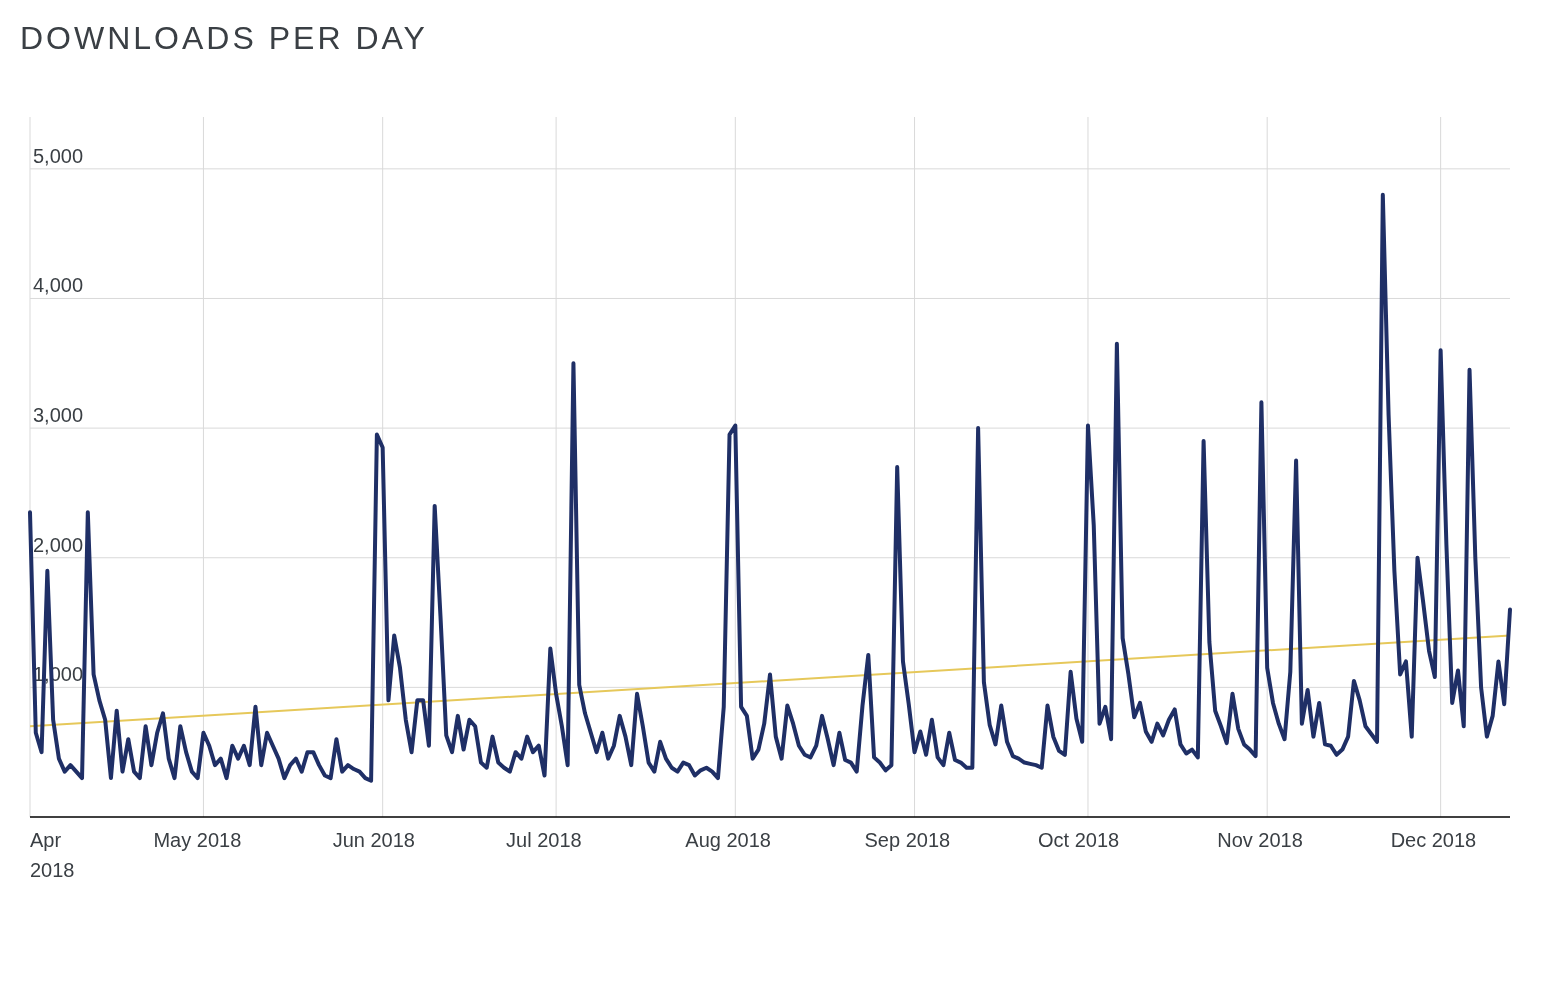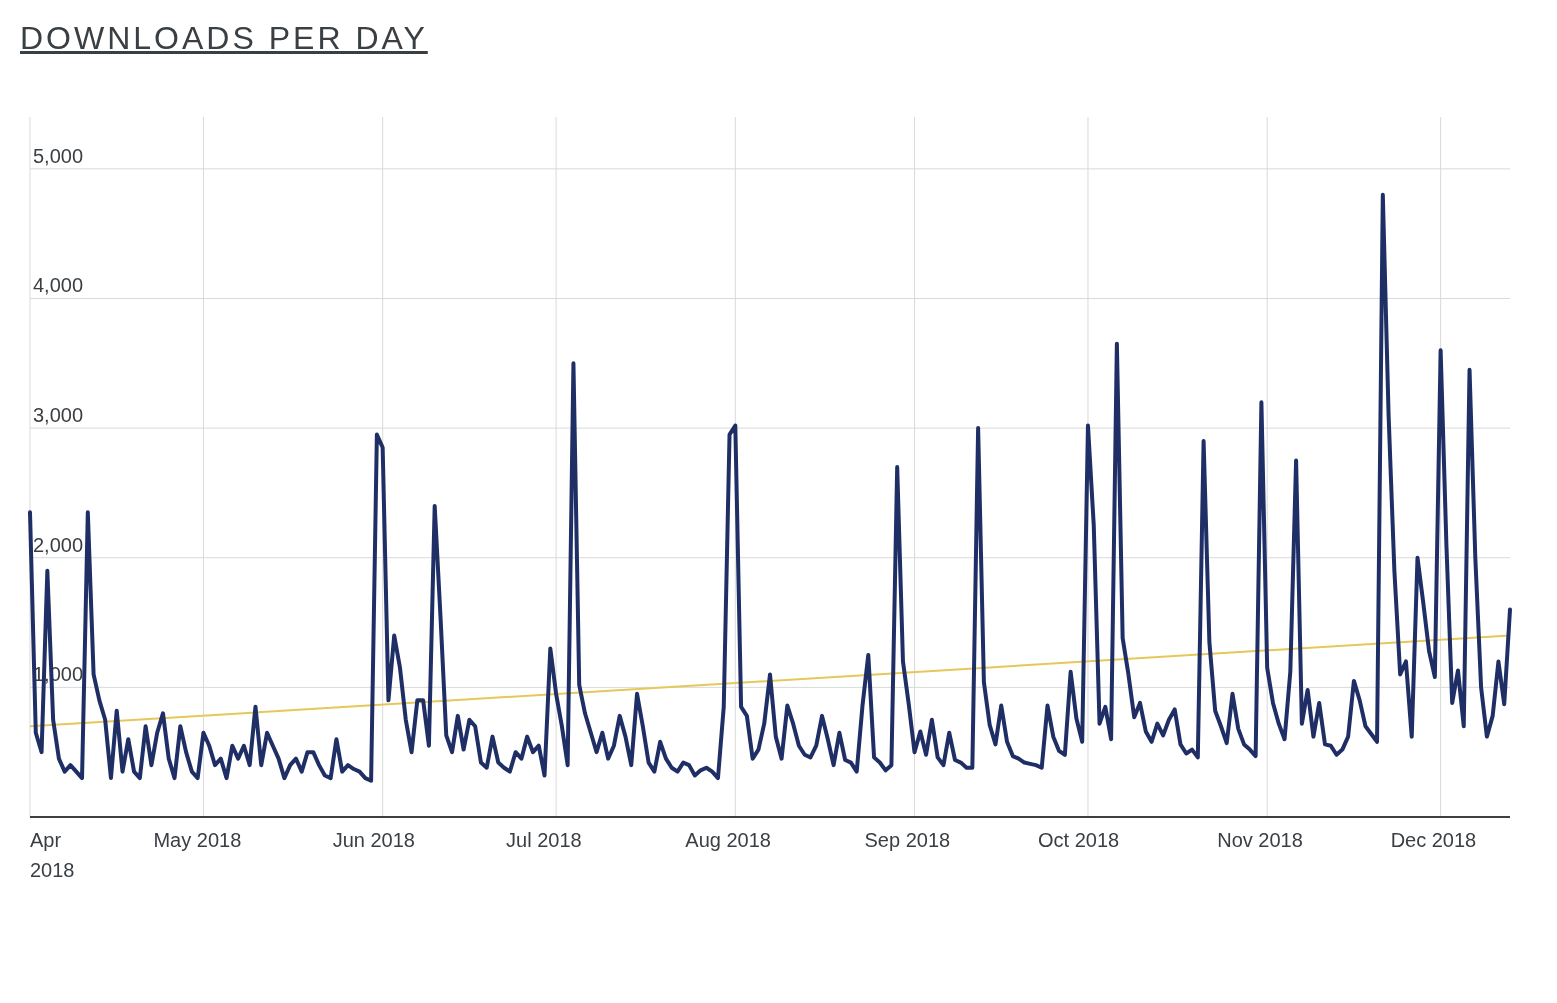--- a/index.html
+++ b/index.html
@@ -1,17 +1,17 @@
 <!DOCTYPE html>
 <html><head>
 <meta charset="utf-8">
 <style>
   html,body{margin:0;padding:0;background:#fff;font-family:"Segoe UI","Helvetica Neue",Arial,sans-serif;color:#333;}
   .wrap{padding:20px 20px 40px 20px;}
-  h1{font-weight:400;letter-spacing:3px;font-size:32px;color:#3a3f44;margin:0 0 60px 0;text-decoration:underline;}
+  h1{font-weight:400;letter-spacing:3px;font-size:32px;color:#3a3f44;margin:0 0 60px 0;}
   .chart-area{position:relative;width:1500px;height:790px;}
   svg{display:block;}
   .gridline{stroke:#d9d9d9;stroke-width:1;}
   .axis-baseline{stroke:#000;stroke-width:1.5;}
   .series-line{fill:none;stroke:#1f2f66;stroke-width:4;stroke-linejoin:round;stroke-linecap:round;}
   .trend-line{fill:none;stroke:#e6c85a;stroke-width:2;}
 </style>
 </head>
 <body>
 <div class="wrap">

